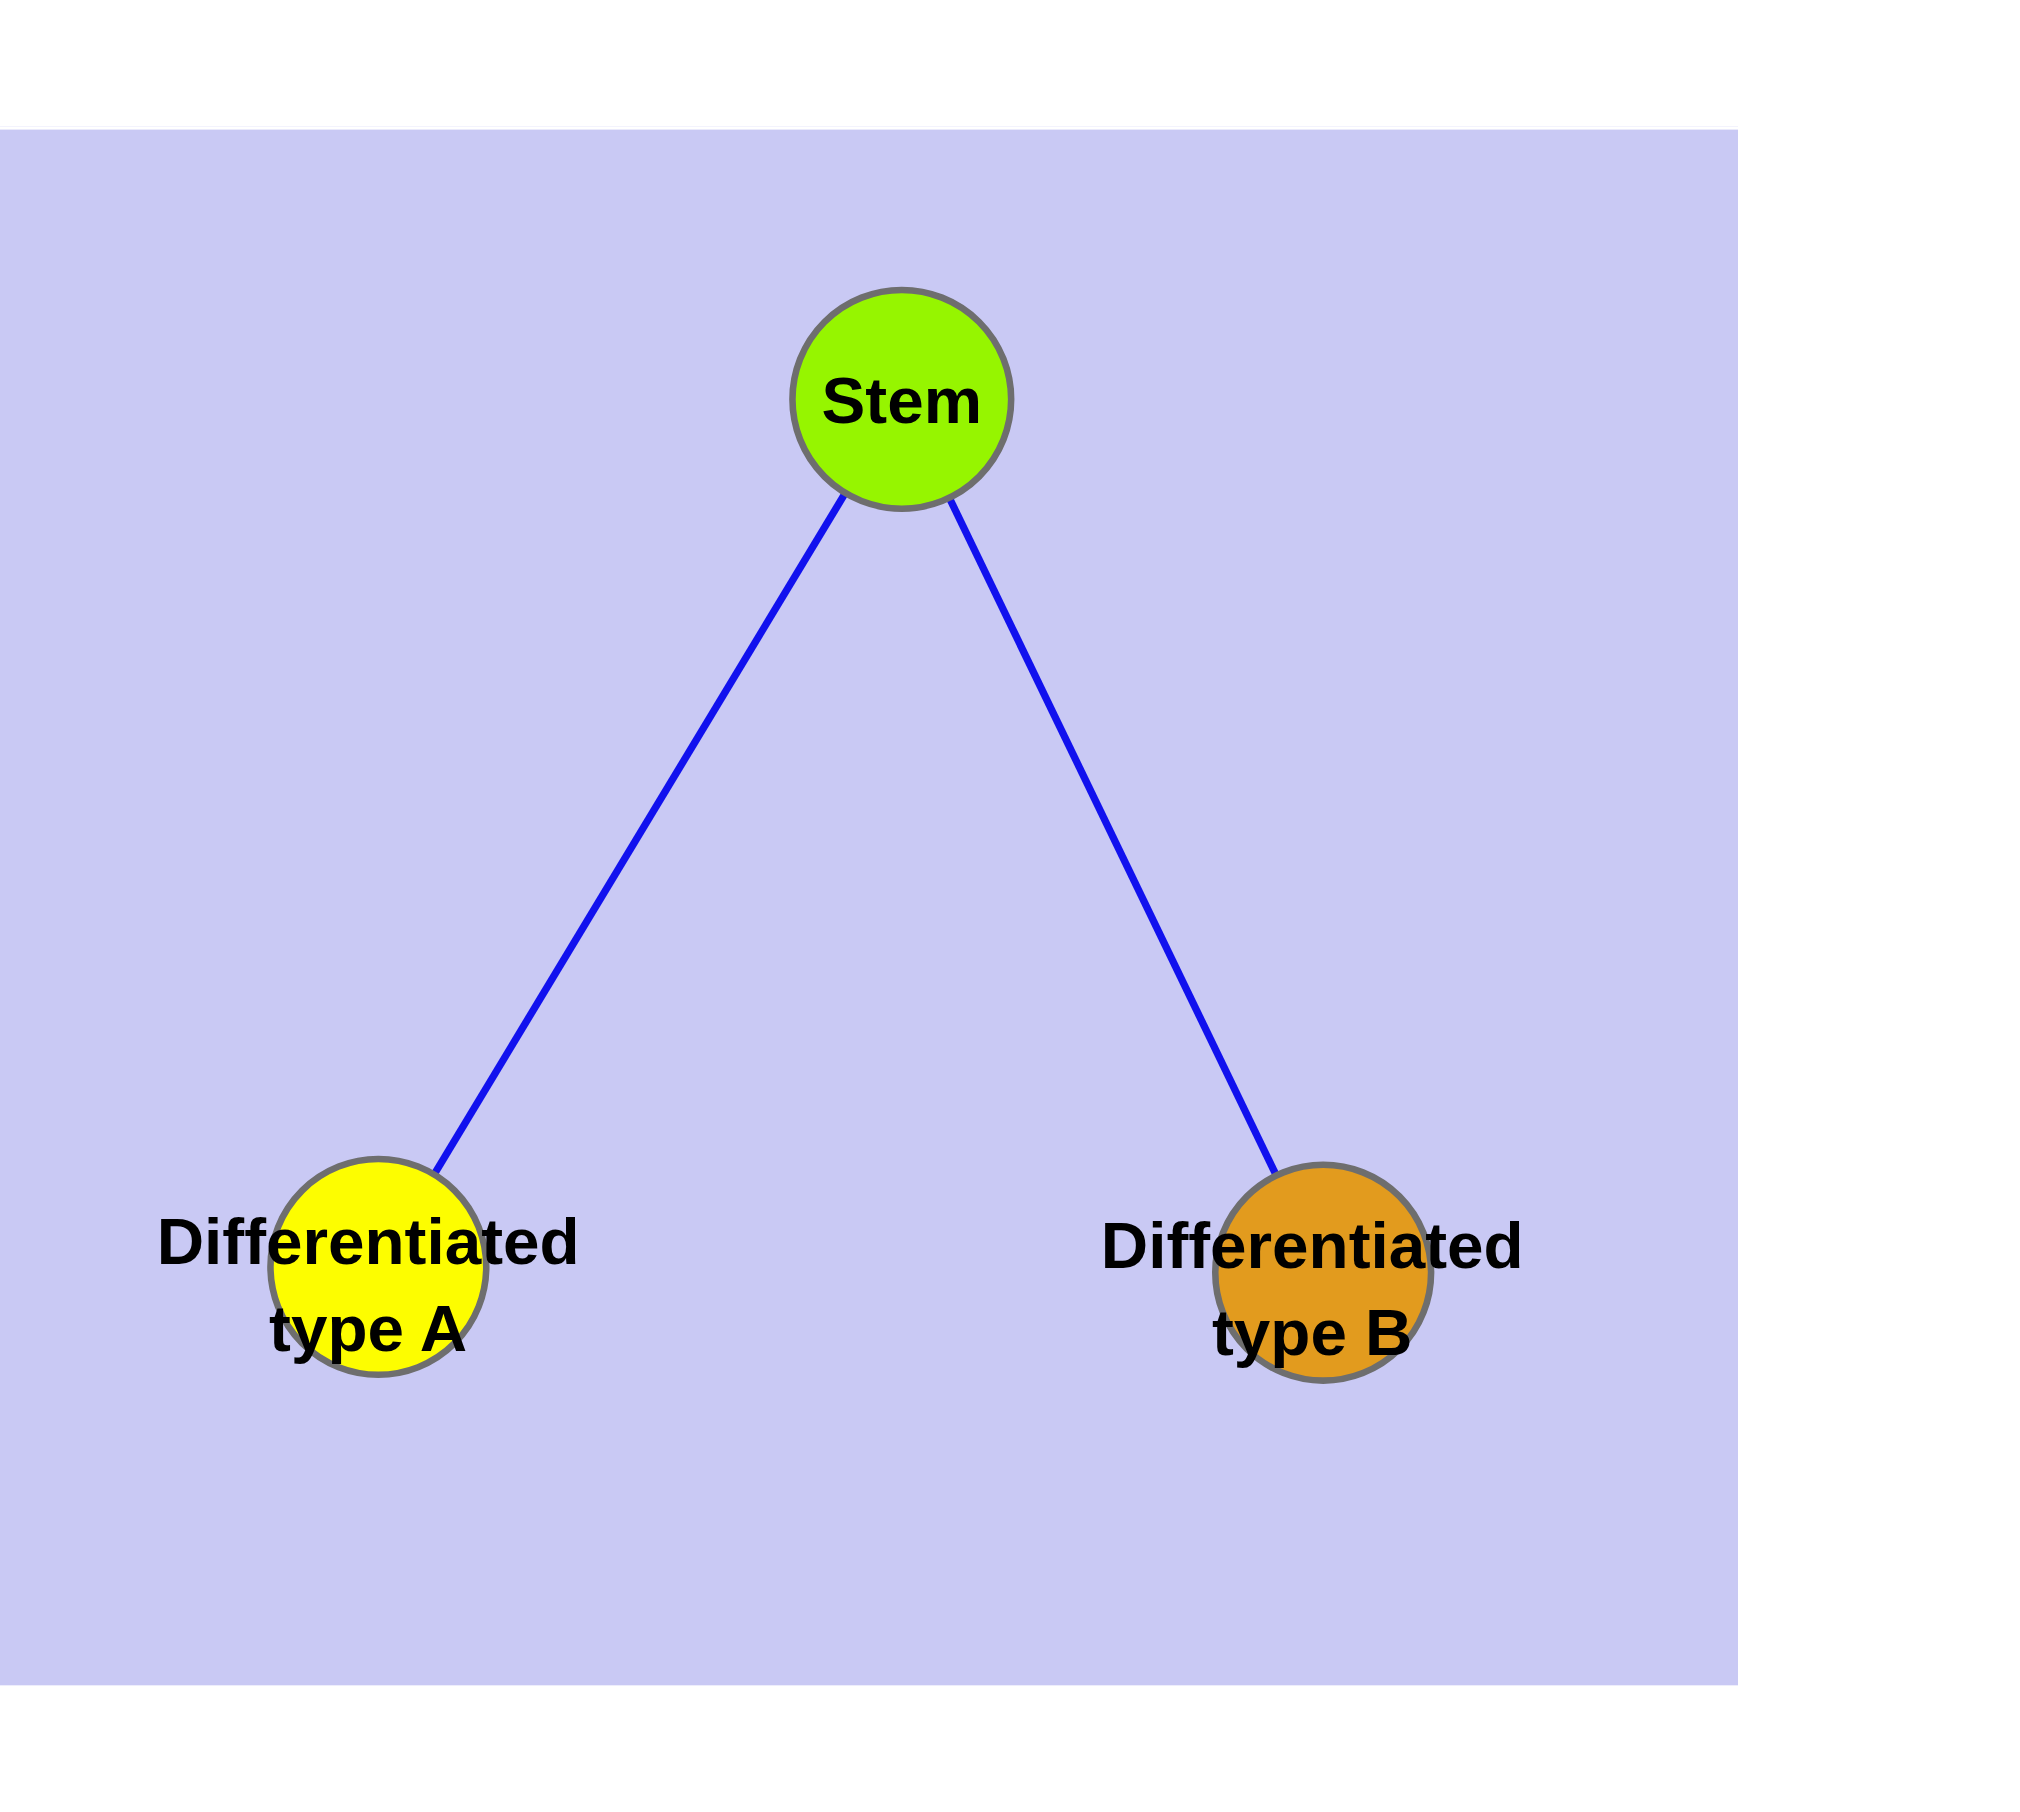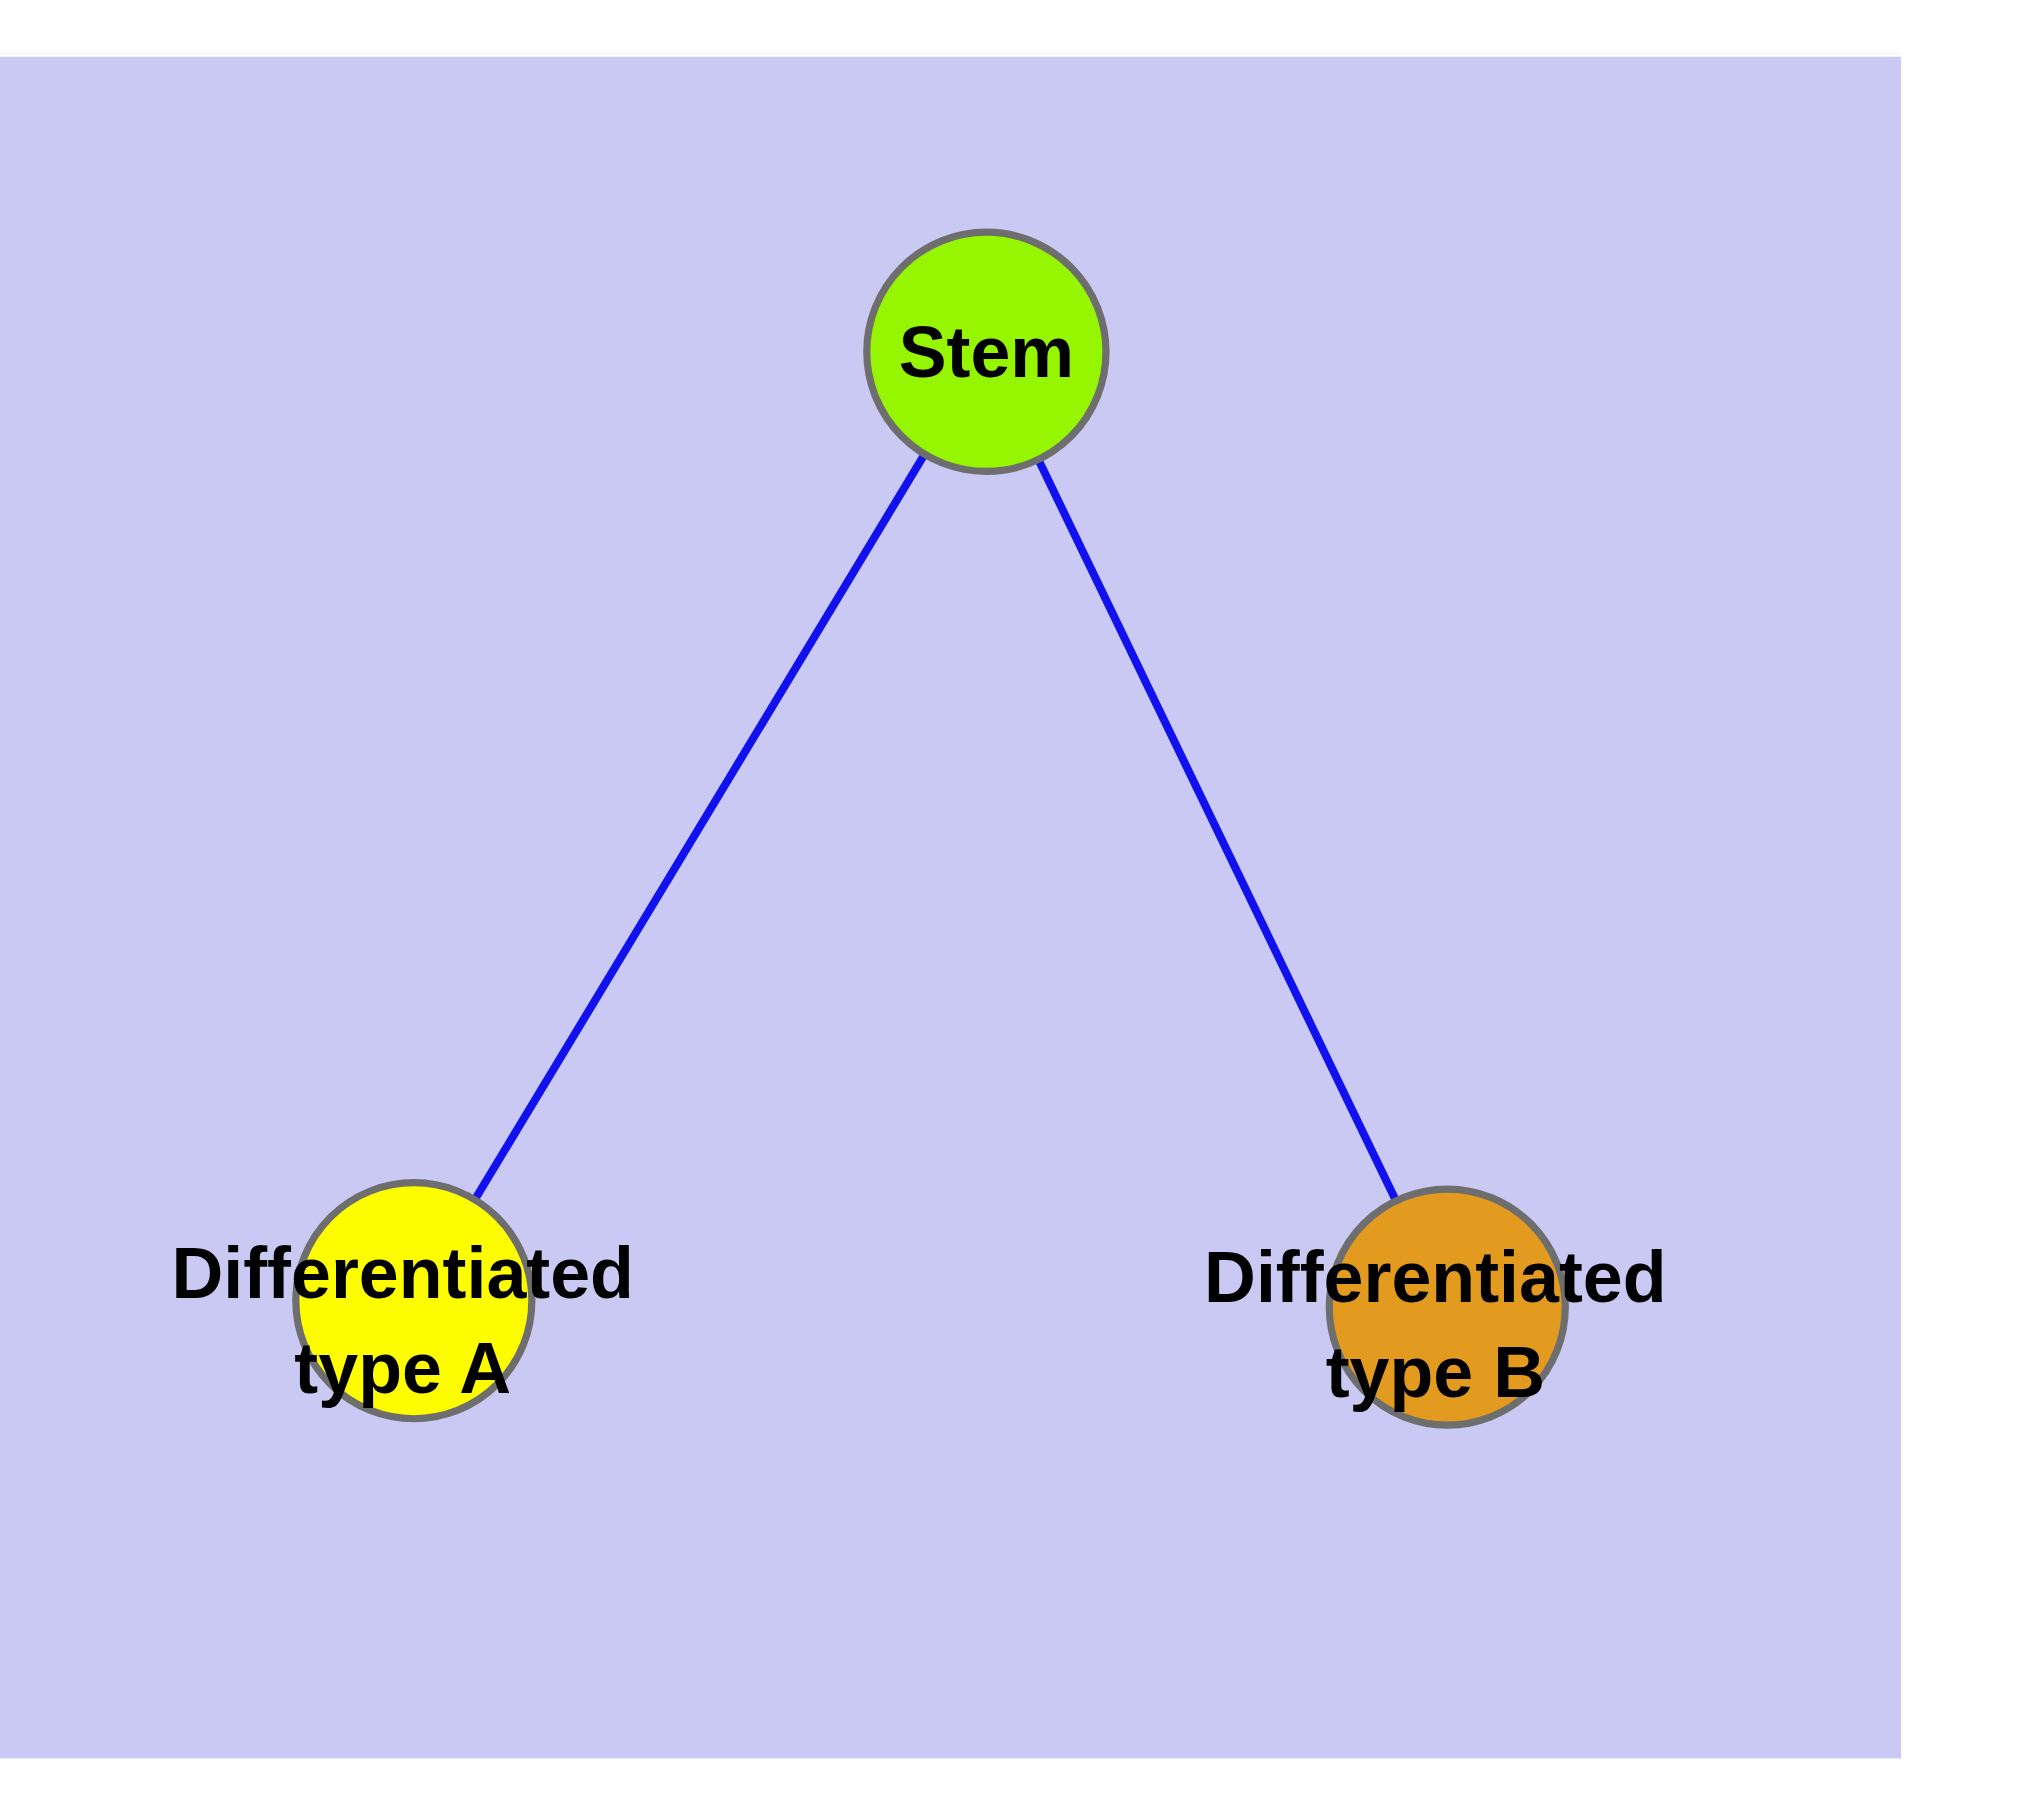--- a/index.html
+++ b/index.html
@@ -2,21 +2,21 @@
 <html style="font-size:13.6px"><head>
 <meta charset="utf-8">
 <style>
   html, body {
     margin: 0;
     padding: 0;
     background: #ffffff;
   }
   #stage {
     position: relative;
-    width: 1901px;
+    width: 1738px;
     height: 1812px;
     overflow: hidden;
   }
   #stage svg {
     display: block;
     width: 100%;
     height: 100%;
   }
   .edge-line {
     fill: none;

